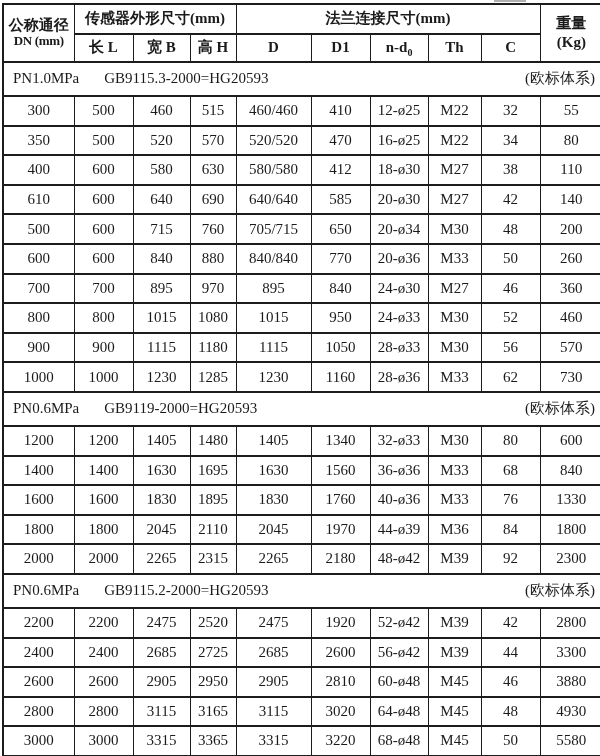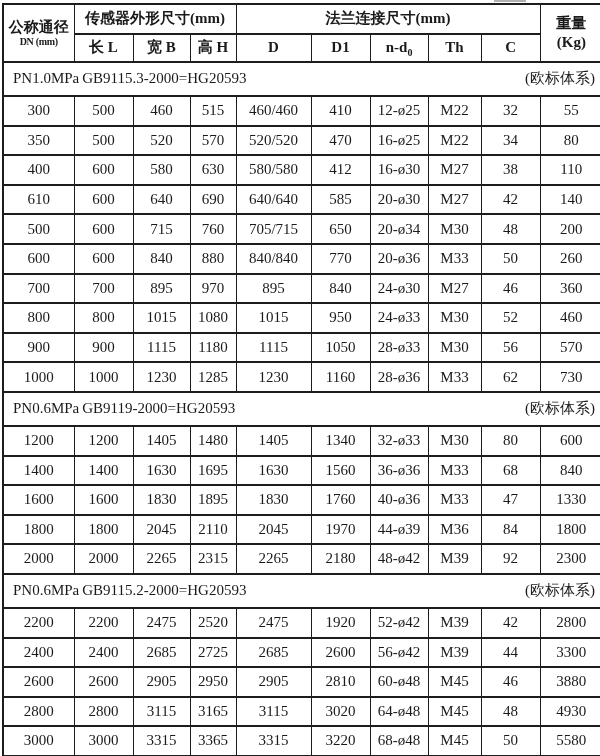--- a/index.html
+++ b/index.html
@@ -50,34 +50,34 @@
     overflow: hidden;
   }
   thead th {
     font-weight: bold;
   }
   tr.h-row1 { height: 30px; }
   tr.h-row2 { height: 28px; }
   tbody tr.data-row { height: 29.6px; }
   tbody tr.section-row { height: 34px; }
   .dn-line2 {
-    font-size: 10px;
+    font-size: 13px;
     letter-spacing: -0.3px;
   }
   .weight-cell div { line-height: 1.25; }
   th sub {
     font-size: 10px;
     line-height: 0;
   }
   tbody tr.section-row td {
     text-align: left;
     padding-left: 9px;
     font-weight: normal;
   }
-  .section-standard { margin-left: 3px; }
+  .section-standard { margin-left: 25px; }
   .section-system {
     float: right;
     padding-right: 7px;
   }
 </style>
 </head>
 <body>
 
 <div class="crop-artifact"></div>
 
@@ -146,21 +146,21 @@
         <td>34</td>
         <td>80</td>
       </tr>
       <tr class="data-row">
         <td>400</td>
         <td>600</td>
         <td>580</td>
         <td>630</td>
         <td>580/580</td>
         <td>412</td>
-        <td>16-ø30</td>
+        <td>18-ø30</td>
         <td>M27</td>
         <td>38</td>
         <td>110</td>
       </tr>
       <tr class="data-row">
         <td>610</td>
         <td>600</td>
         <td>640</td>
         <td>690</td>
         <td>640/640</td>
@@ -271,21 +271,21 @@
       </tr>
       <tr class="data-row">
         <td>1600</td>
         <td>1600</td>
         <td>1830</td>
         <td>1895</td>
         <td>1830</td>
         <td>1760</td>
         <td>40-ø36</td>
         <td>M33</td>
-        <td>47</td>
+        <td>76</td>
         <td>1330</td>
       </tr>
       <tr class="data-row">
         <td>1800</td>
         <td>1800</td>
         <td>2045</td>
         <td>2110</td>
         <td>2045</td>
         <td>1970</td>
         <td>44-ø39</td>

